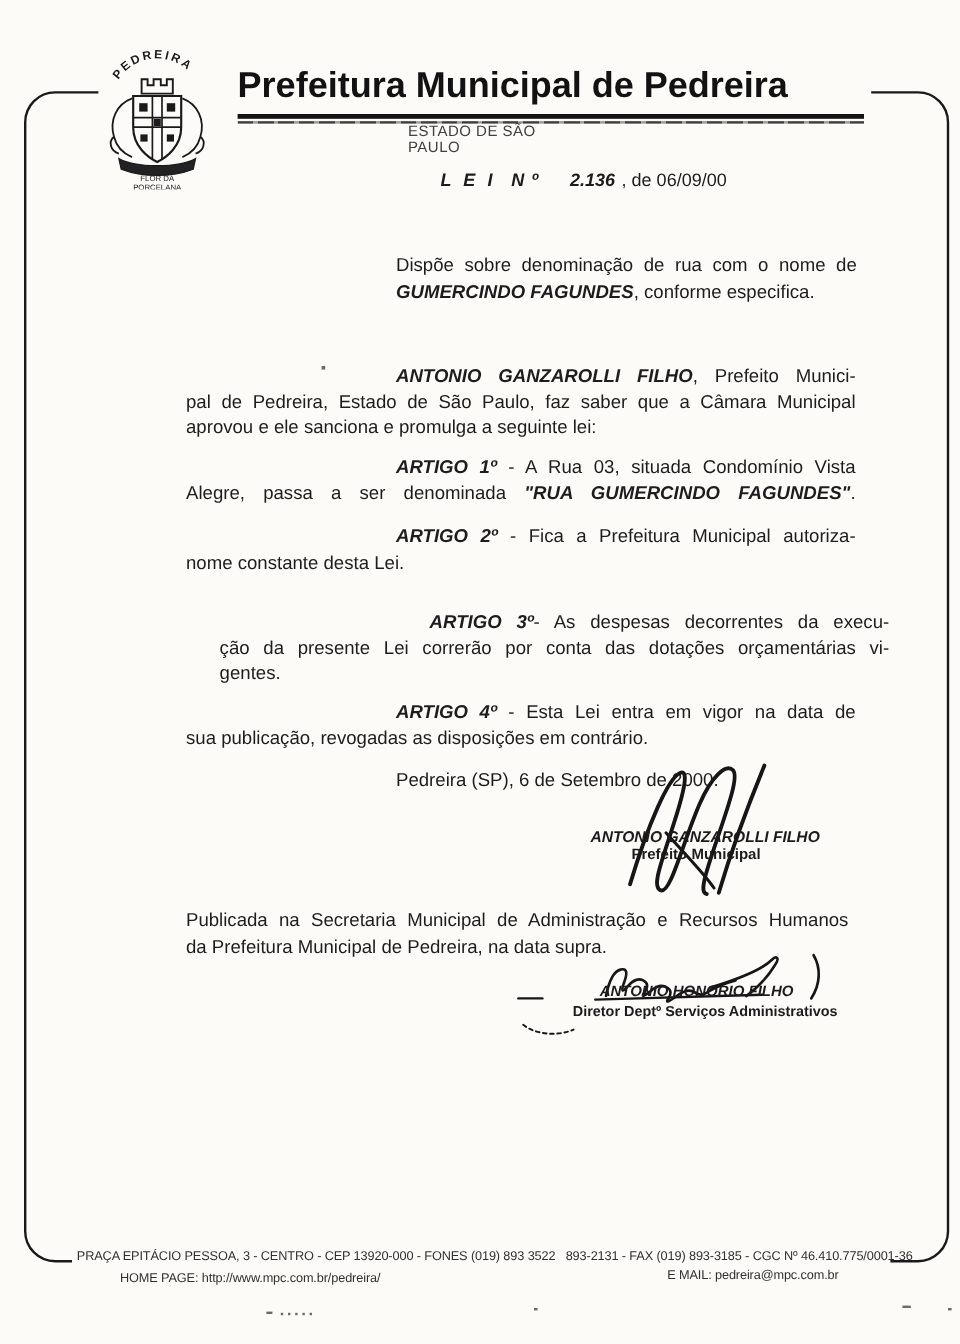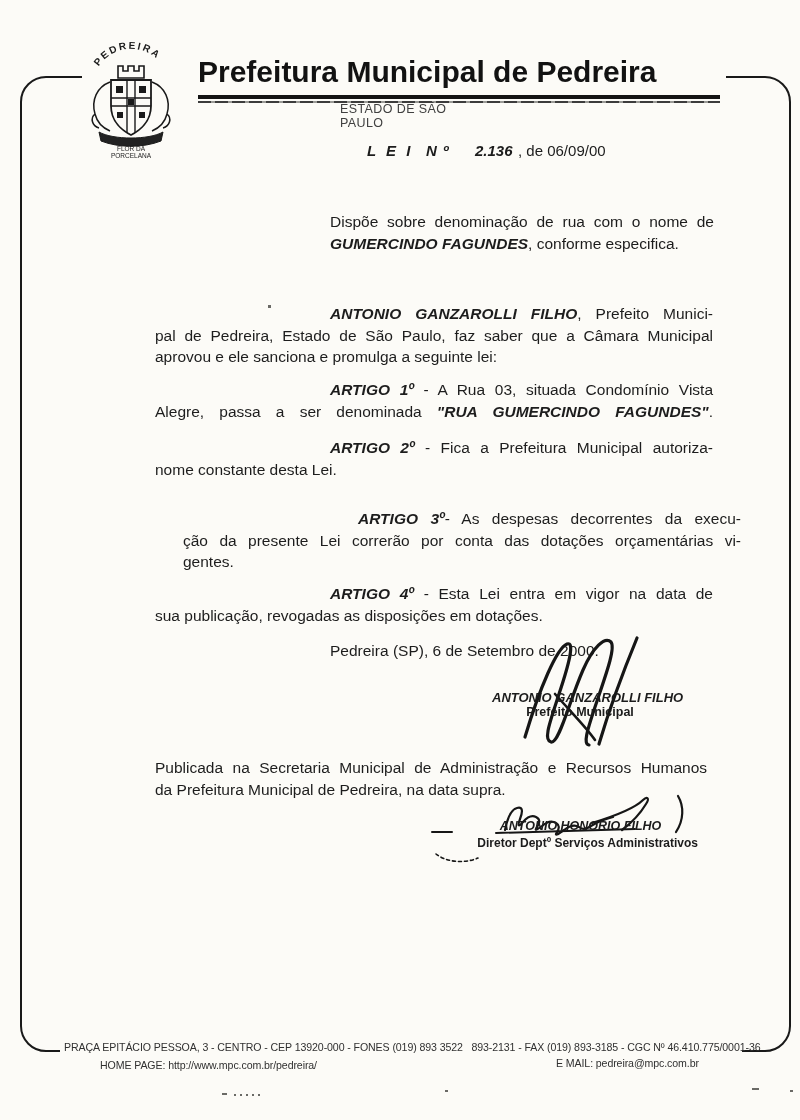--- a/index.html
+++ b/index.html
@@ -114,21 +114,21 @@
   </div>
 
   <div class="para" style="top:508px;margin-left:28px;">
     <div class="line just ind"><span class="lead">ARTIGO 3º</span><span>- As despesas decorrentes da execu-</span></div>
     <div class="line just">ção da presente Lei correrão por conta das dotações orçamentárias vi-</div>
     <div class="line">gentes.</div>
   </div>
 
   <div class="para" style="top:583px;">
     <div class="line just ind"><span class="lead">ARTIGO 4º</span><span> - Esta Lei entra em vigor na data de</span></div>
-    <div class="line">sua publicação, revogadas as disposições em dotações.</div>
+    <div class="line">sua publicação, revogadas as disposições em contrário.</div>
   </div>
 
   <div id="dateline" class="abs">Pedreira (SP), 6 de Setembro de 2000.</div>
 
   <svg class="ink" style="left:495px;top:632px;" width="175" height="118" viewBox="0 0 175 118">
     <path d="M30,105 C45,55 62,16 72,12 C80,9 74,32 64,62 C55,90 48,108 56,110 C64,112 74,70 88,38 C98,15 110,4 116,10 C121,16 110,45 100,75 C92,99 88,112 94,113" stroke-width="3.2"></path>
     <path d="M142,6 C128,40 112,85 104,112" stroke-width="3.2"></path>
     <path d="M60,62 C76,80 92,96 100,108" stroke-width="2.6"></path>
   </svg>
   <div id="sig1-name" class="abs signame">ANTONIO GANZAROLLI FILHO</div>

